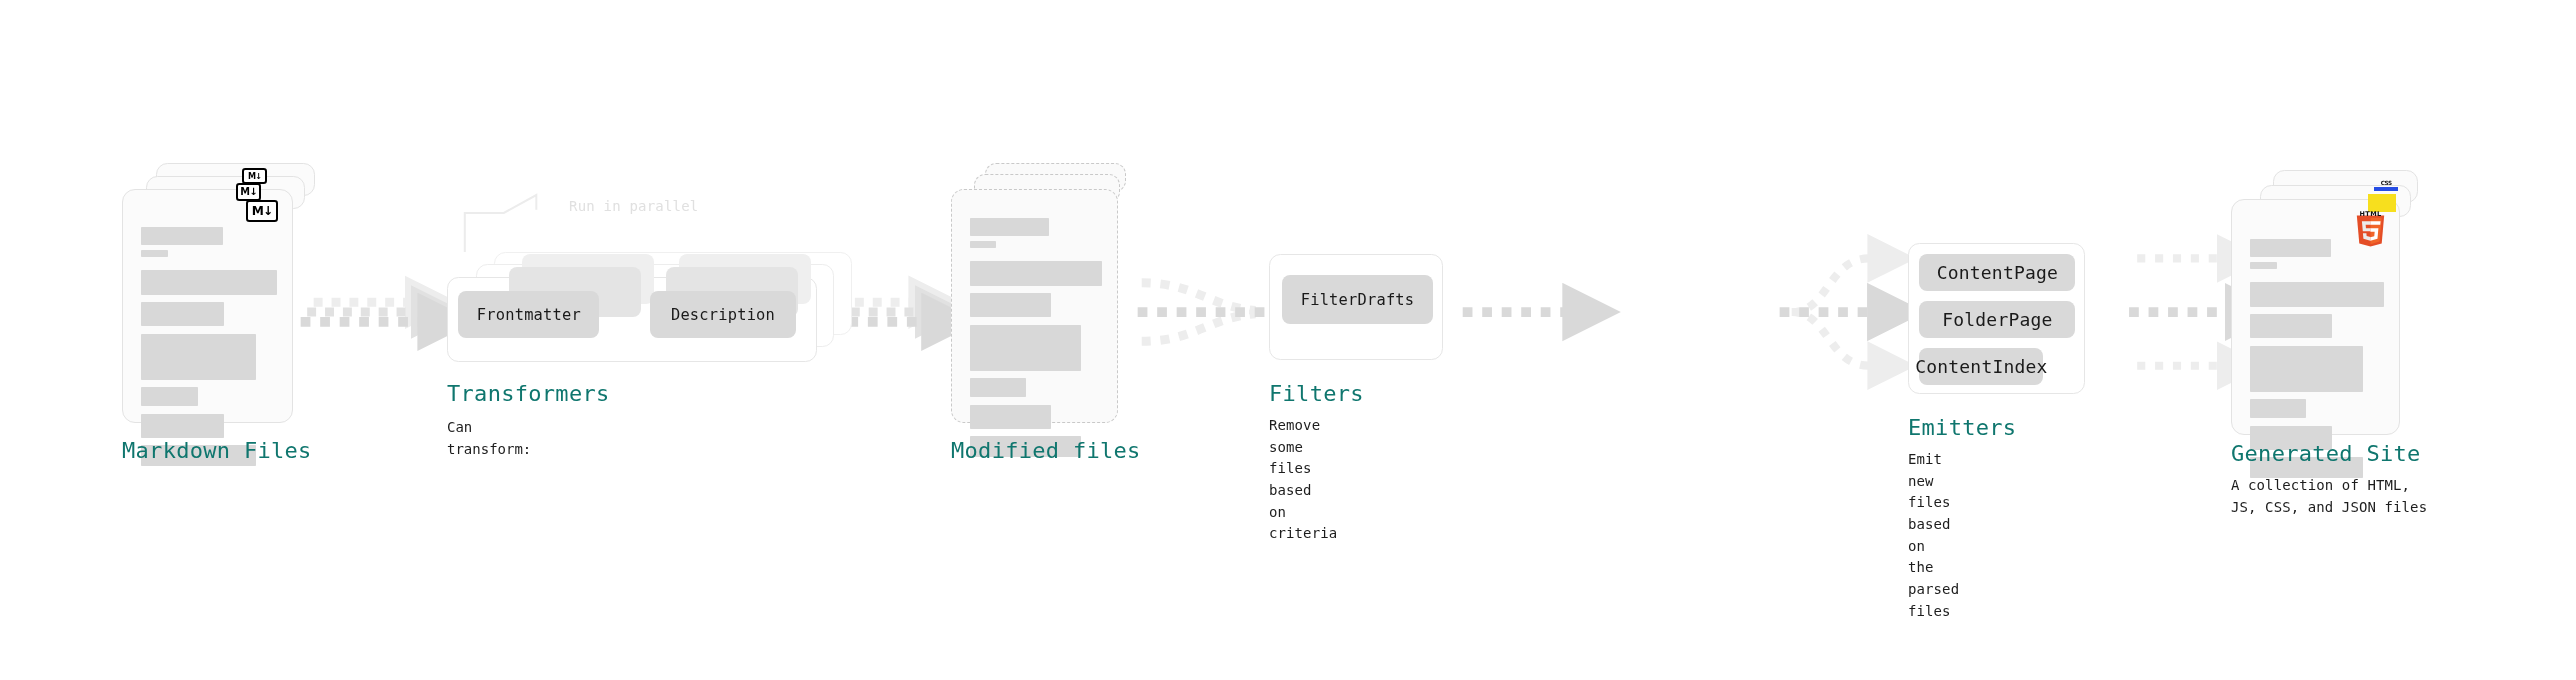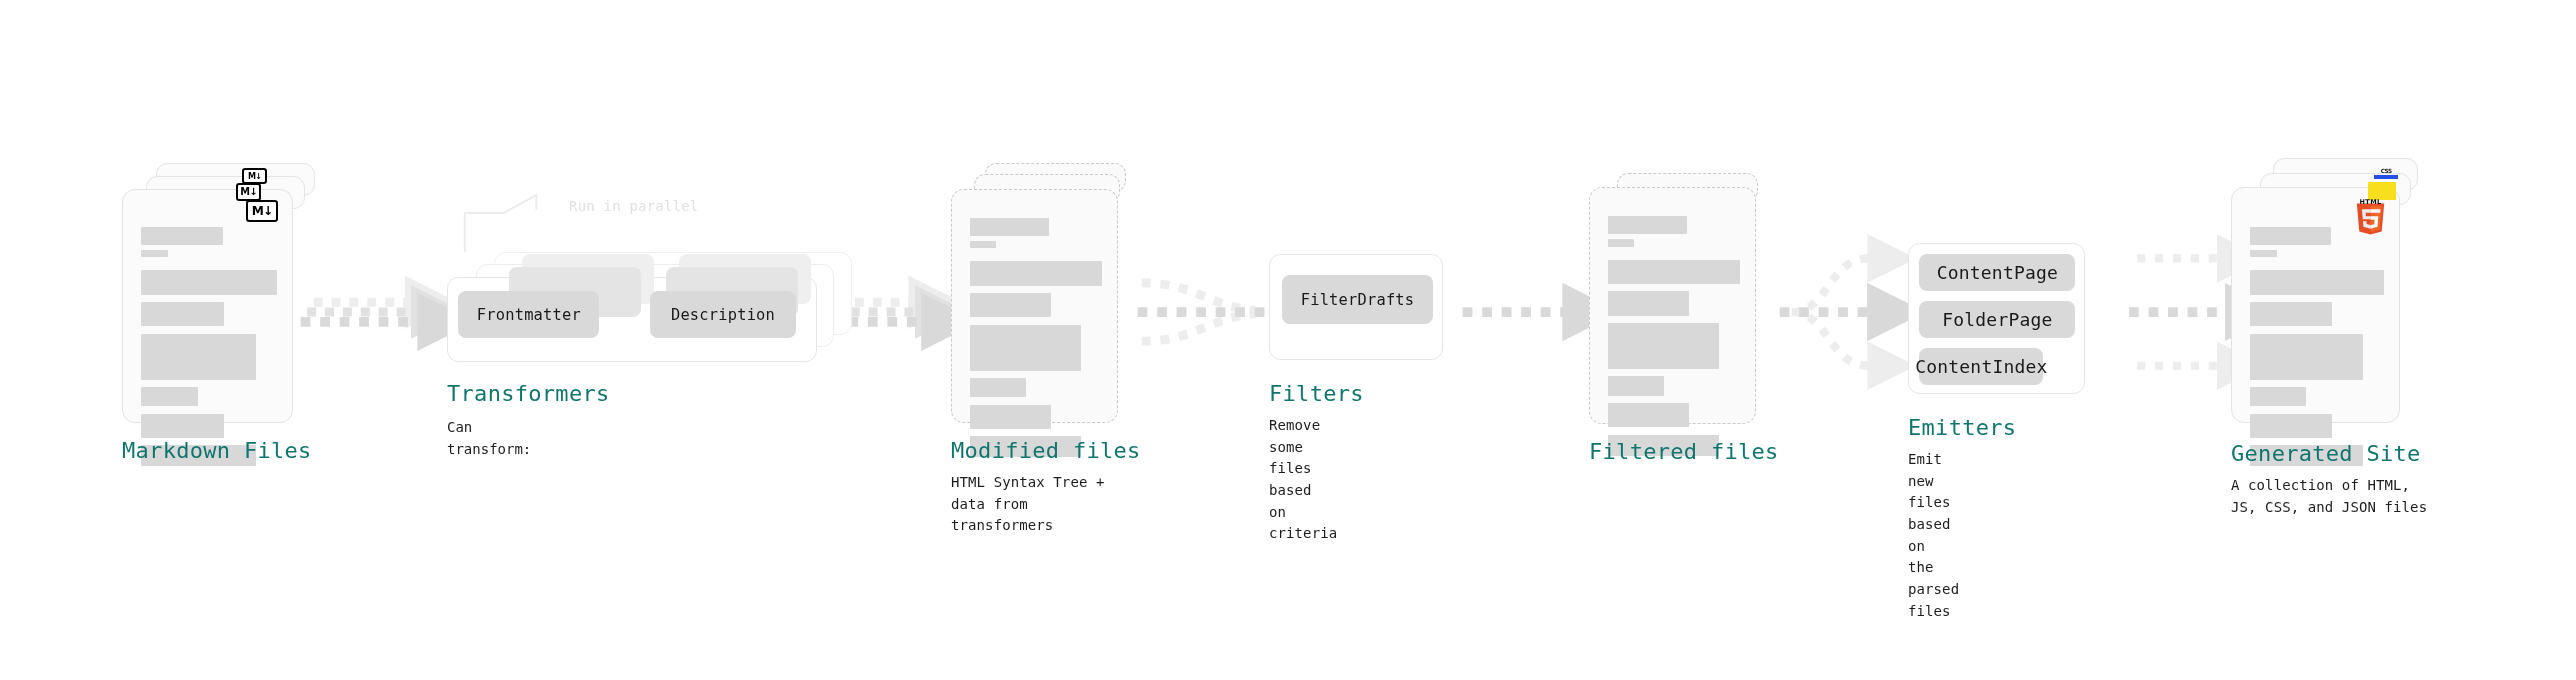--- a/index.html
+++ b/index.html
@@ -227,67 +227,47 @@
           <div class="skel r1"></div>
           <div class="skel r2"></div>
           <div class="skel r3"></div>
           <div class="skel r4"></div>
           <div class="skel r5"></div>
           <div class="skel r6"></div>
         </div>
       </div>
     </div>
     <div class="caption-title" style="left:0px;top:275px;">Modified files</div>
-    <div class="caption-sub" style="left:0px;top:309px;">HTML Syntax Tree +
-data from transformers</div>
   </div>
 
   <div class="node" style="left:1269px;top:163px;">
     <div class="groupbox" style="left:0px;top:91px;width:174px;height:106px;">
     </div>
     <div class="chip" style="left:13px;top:112px;width:151px;height:49px;">FilterDrafts</div>
 
     <div class="caption-title" style="left:0px;top:218px;">Filters</div>
     <div class="caption-sub" style="left:0px;top:252px;">Remove some files based
 on criteria</div>
   </div>
 
-  <div class="node" style="left:1589px;top:163px;">
-    <div class="card-stack" style="width:187px;height:260px;">
-      <div class="card dashed" style="left:28px;top:9.8px;width:141px;height:29px;border-radius:11.4px;"></div>
-      <div class="card dashed" style="left:0px;top:24.4px;width:167px;height:237px;">
-        <div class="card-body" style="top:28px;">
-          <div class="skel h-title"></div>
-          <div class="skel h-sub"></div>
-          <div class="skel r1"></div>
-          <div class="skel r2"></div>
-          <div class="skel r3"></div>
-          <div class="skel r4"></div>
-          <div class="skel r5"></div>
-          <div class="skel r6"></div>
-        </div>
-      </div>
-    </div>
-    <div class="caption-title" style="left:0px;top:276px;">Filtered files</div>
-  </div>
 
   <div class="node" style="left:1908px;top:163px;">
     <div class="groupbox" style="left:0px;top:80px;width:177px;height:151px;">
     </div>
     <div class="chip emit" style="left:11.4px;top:91px;width:156px;height:37px;">ContentPage</div>
     <div class="chip emit" style="left:11.4px;top:138px;width:156px;height:37px;">FolderPage</div>
     <div class="chip emit" style="left:11.4px;top:185px;width:124px;height:37px;">ContentIndex</div>
 
     <div class="caption-title" style="left:0px;top:252px;">Emitters</div>
     <div class="caption-sub" style="left:0px;top:286px;">Emit new files based on
 the parsed files</div>
   </div>
 
   <div class="node" style="left:2231px;top:158px;">
-    <div class="card-stack" style="width:203px;height:268px;">
+    <div class="card-stack" style="width:203px;height:268px;margin-top:12px;">
       <div class="card" style="left:42px;top:0px;width:145px;height:32.5px;border-radius:11.4px;"></div>
       <div class="card" style="left:29px;top:14.6px;width:151px;height:32.5px;border-radius:11.4px;"></div>
       <div class="card" style="left:0px;top:29px;width:169px;height:236px;">
         <div class="card-body" style="top:39px;">
           <div class="skel h-title"></div>
           <div class="skel h-sub"></div>
           <div class="skel r1"></div>
           <div class="skel r2"></div>
           <div class="skel r3"></div>
           <div class="skel r4"></div>

